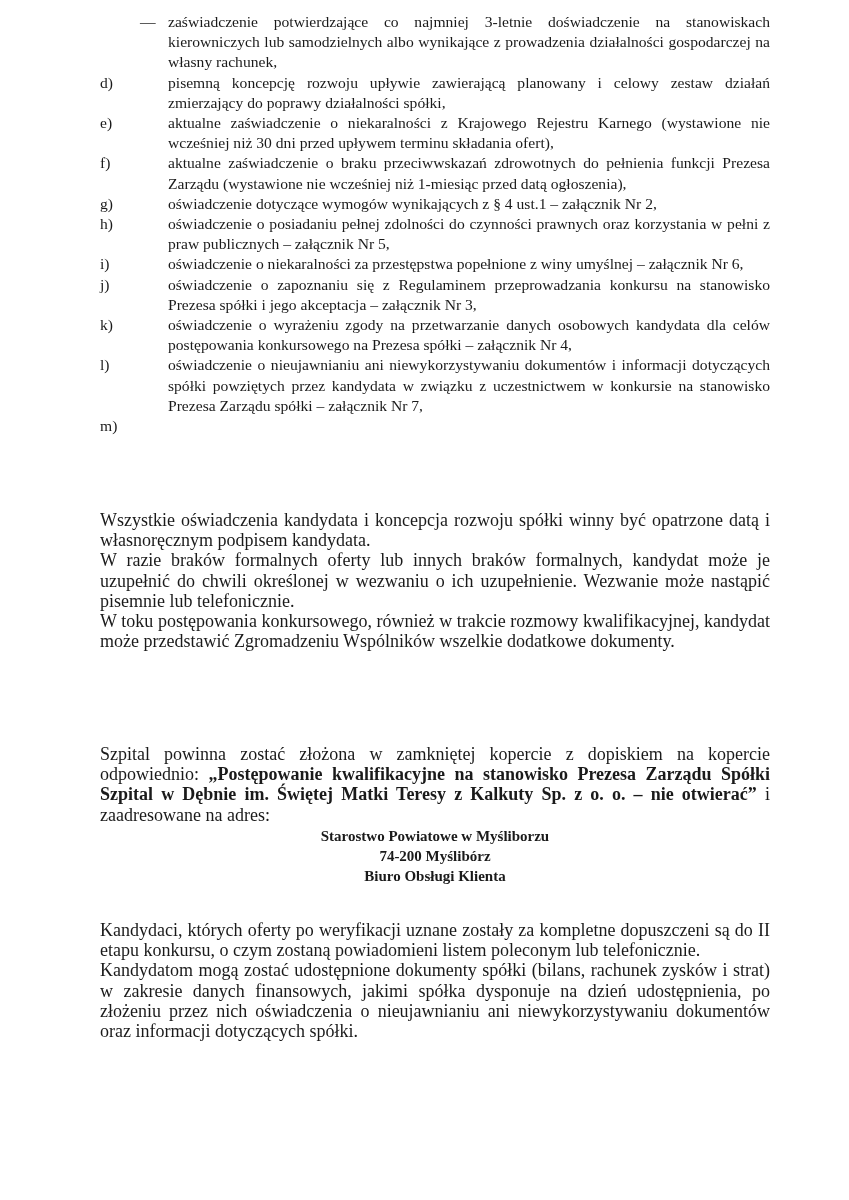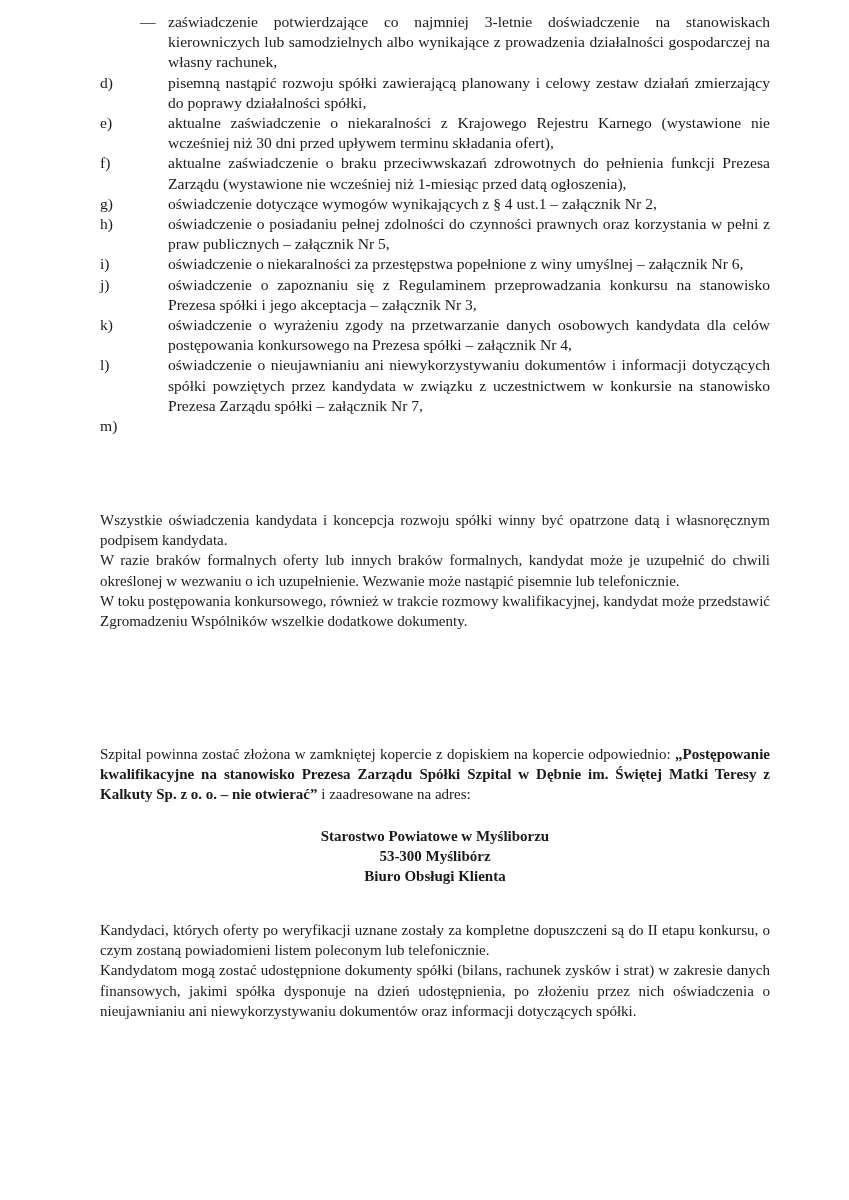--- a/index.html
+++ b/index.html
@@ -5,39 +5,39 @@
   html, body { margin: 0; padding: 0; background: #ffffff; }
   body { width: 849px; height: 1200px; position: relative; overflow: hidden;
          font-family: "Liberation Serif", "DejaVu Serif", serif; color: #1a1a1a; }
   .page { position: absolute; left: 0; top: 0; width: 849px; height: 1200px; }
   .list { position: absolute; left: 100px; top: 12px; width: 670px; font-size: 15.6px; line-height: 20.2px; }
   .item { display: flex; }
   .marker { width: 68px; flex: 0 0 68px; text-align: left; }
   .marker.dash { padding-left: 40px; width: 28px; flex: 0 0 28px; }
   .marker.letter { padding-left: 0; }
   .itext { flex: 1; text-align: justify; }
-  .para-block { position: absolute; left: 100px; width: 670px; font-size: 15px; line-height: 20.2px; }
+  .para-block { position: absolute; left: 100px; width: 670px; font-size: 18px; line-height: 20.2px; }
   .para-block p { margin: 0; text-align: justify; }
   .bold { font-weight: bold; }
   .address { position: absolute; left: 100px; width: 670px; top: 826px; text-align: center; font-weight: bold; font-size: 15px; line-height: 20.2px; }
   .address div { margin: 0; }
 </style>
 </head>
 <body>
 
 <div class="page">
 
   <div class="list">
     <div class="item">
       <span class="marker dash">—</span>
       <span class="itext">zaświadczenie potwierdzające co najmniej 3-letnie doświadczenie na stanowiskach kierowniczych lub samodzielnych albo wynikające z prowadzenia działalności gospodarczej na własny rachunek,</span>
     </div>
     <div class="item">
       <span class="marker letter">d)</span>
-      <span class="itext">pisemną nastąpić rozwoju spółki zawierającą planowany i celowy zestaw działań zmierzający do poprawy działalności spółki,</span>
+      <span class="itext">pisemną koncepcję rozwoju upływie zawierającą planowany i celowy zestaw działań zmierzający do poprawy działalności spółki,</span>
     </div>
     <div class="item">
       <span class="marker letter">e)</span>
       <span class="itext">aktualne zaświadczenie o niekaralności z Krajowego Rejestru Karnego (wystawione nie wcześniej niż 30 dni przed upływem terminu składania ofert),</span>
     </div>
     <div class="item">
       <span class="marker letter">f)</span>
       <span class="itext">aktualne zaświadczenie o braku przeciwwskazań zdrowotnych do pełnienia funkcji Prezesa Zarządu (wystawione nie wcześniej niż 1-miesiąc przed datą ogłoszenia),</span>
     </div>
     <div class="item">
@@ -77,21 +77,21 @@
 
   <div class="para-block" style="top:744px;">
     <p>
       <span>Szpital powinna zostać złożona w zamkniętej kopercie z dopiskiem na kopercie odpowiednio:</span>
       <span class="bold">„Postępowanie kwalifikacyjne na stanowisko Prezesa Zarządu Spółki Szpital w Dębnie im. Świętej Matki Teresy z Kalkuty Sp. z o. o. – nie otwierać”</span><span> i zaadresowane na adres:</span>
     </p>
   </div>
 
   <div class="address">
     <div>Starostwo Powiatowe w Myśliborzu</div>
-    <div>53-300 Myślibórz</div>
+    <div>74-200 Myślibórz</div>
     <div>Biuro Obsługi Klienta</div>
   </div>
 
   <div class="para-block" style="top:920px;">
     <p>Kandydaci, których oferty po weryfikacji uznane zostały za kompletne dopuszczeni są do II etapu konkursu, o czym zostaną powiadomieni listem poleconym lub telefonicznie.</p>
     <p>Kandydatom mogą zostać udostępnione dokumenty spółki (bilans, rachunek zysków i strat) w zakresie danych finansowych, jakimi spółka dysponuje na dzień udostępnienia, po złożeniu przez nich oświadczenia o nieujawnianiu ani niewykorzystywaniu dokumentów oraz informacji dotyczących spółki.</p>
   </div>
 
 </div>
 

